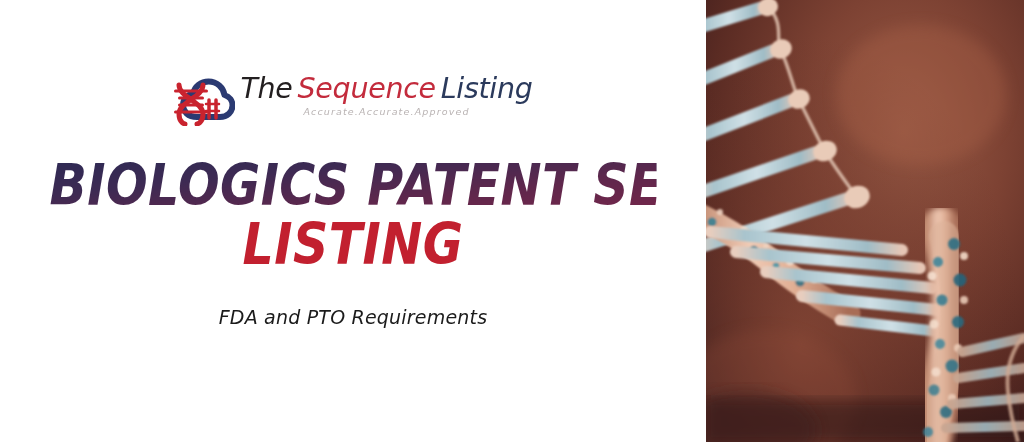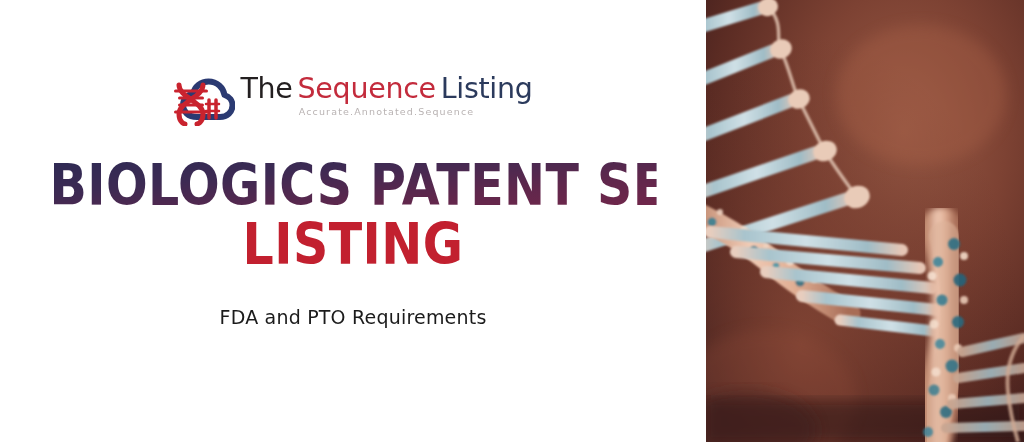--- a/index.html
+++ b/index.html
@@ -12,20 +12,21 @@
     font-family: "Liberation Sans", sans-serif;
   }
 
   .banner {
     position: relative;
     width: 1024px;
     height: 442px;
     background: #fef9c3;
     overflow: hidden;
     display: flex;
+    font-style: italic;
   }
 
   
   .left-panel {
     position: relative;
     width: 706px;
     height: 442px;
     background: #ffffff;
     flex: 0 0 706px;
     display: flex;
@@ -168,21 +169,21 @@
           <path d="M86 52 L86 88" stroke-width="7"></path>
           <path d="M66 60 L92 60" stroke-width="5"></path>
           <path d="M66 74 L92 74" stroke-width="5"></path>
         </g>
       </svg>
 
       <div class="logo-words">
         <div class="wordmark">
           <span class="wm-the">The</span><span class="wm-sp"></span><span class="wm-seq">Sequence</span><span class="wm-sp"></span><span class="wm-list">Listing</span>
         </div>
-        <div class="tagline">Accurate.Annotated.Sequence</div>
+        <div class="tagline">Accurate.Accurate.Approved</div>
       </div>
     </div>
 
     <div class="headline">
       <span class="headline-line headline-line-1">BIOLOGICS PATENT SEQUENCE</span>
       <span class="headline-line headline-line-2">LISTING</span>
     </div>
 
     <div class="subtitle">FDA and PTO Requirements</div>
 

